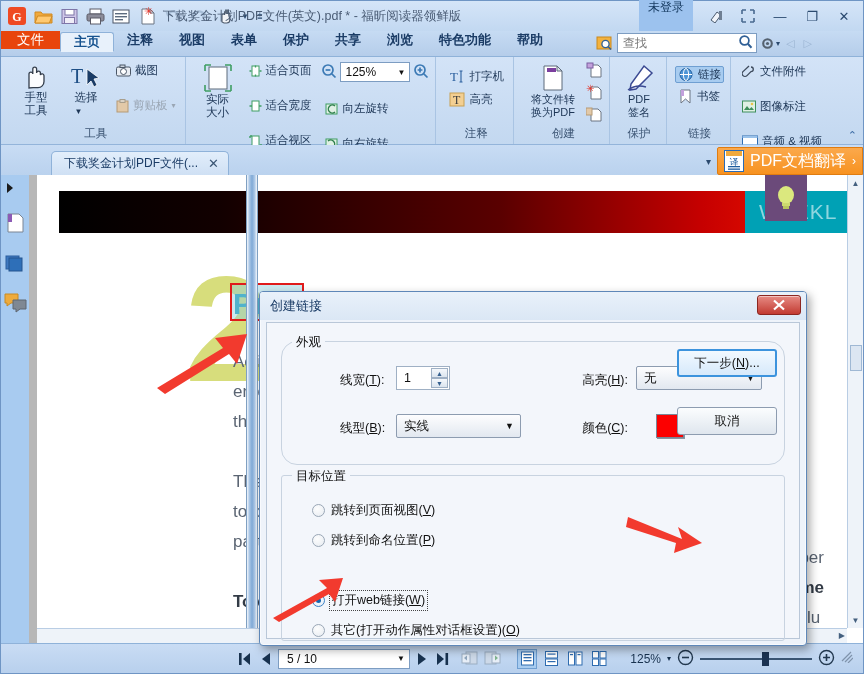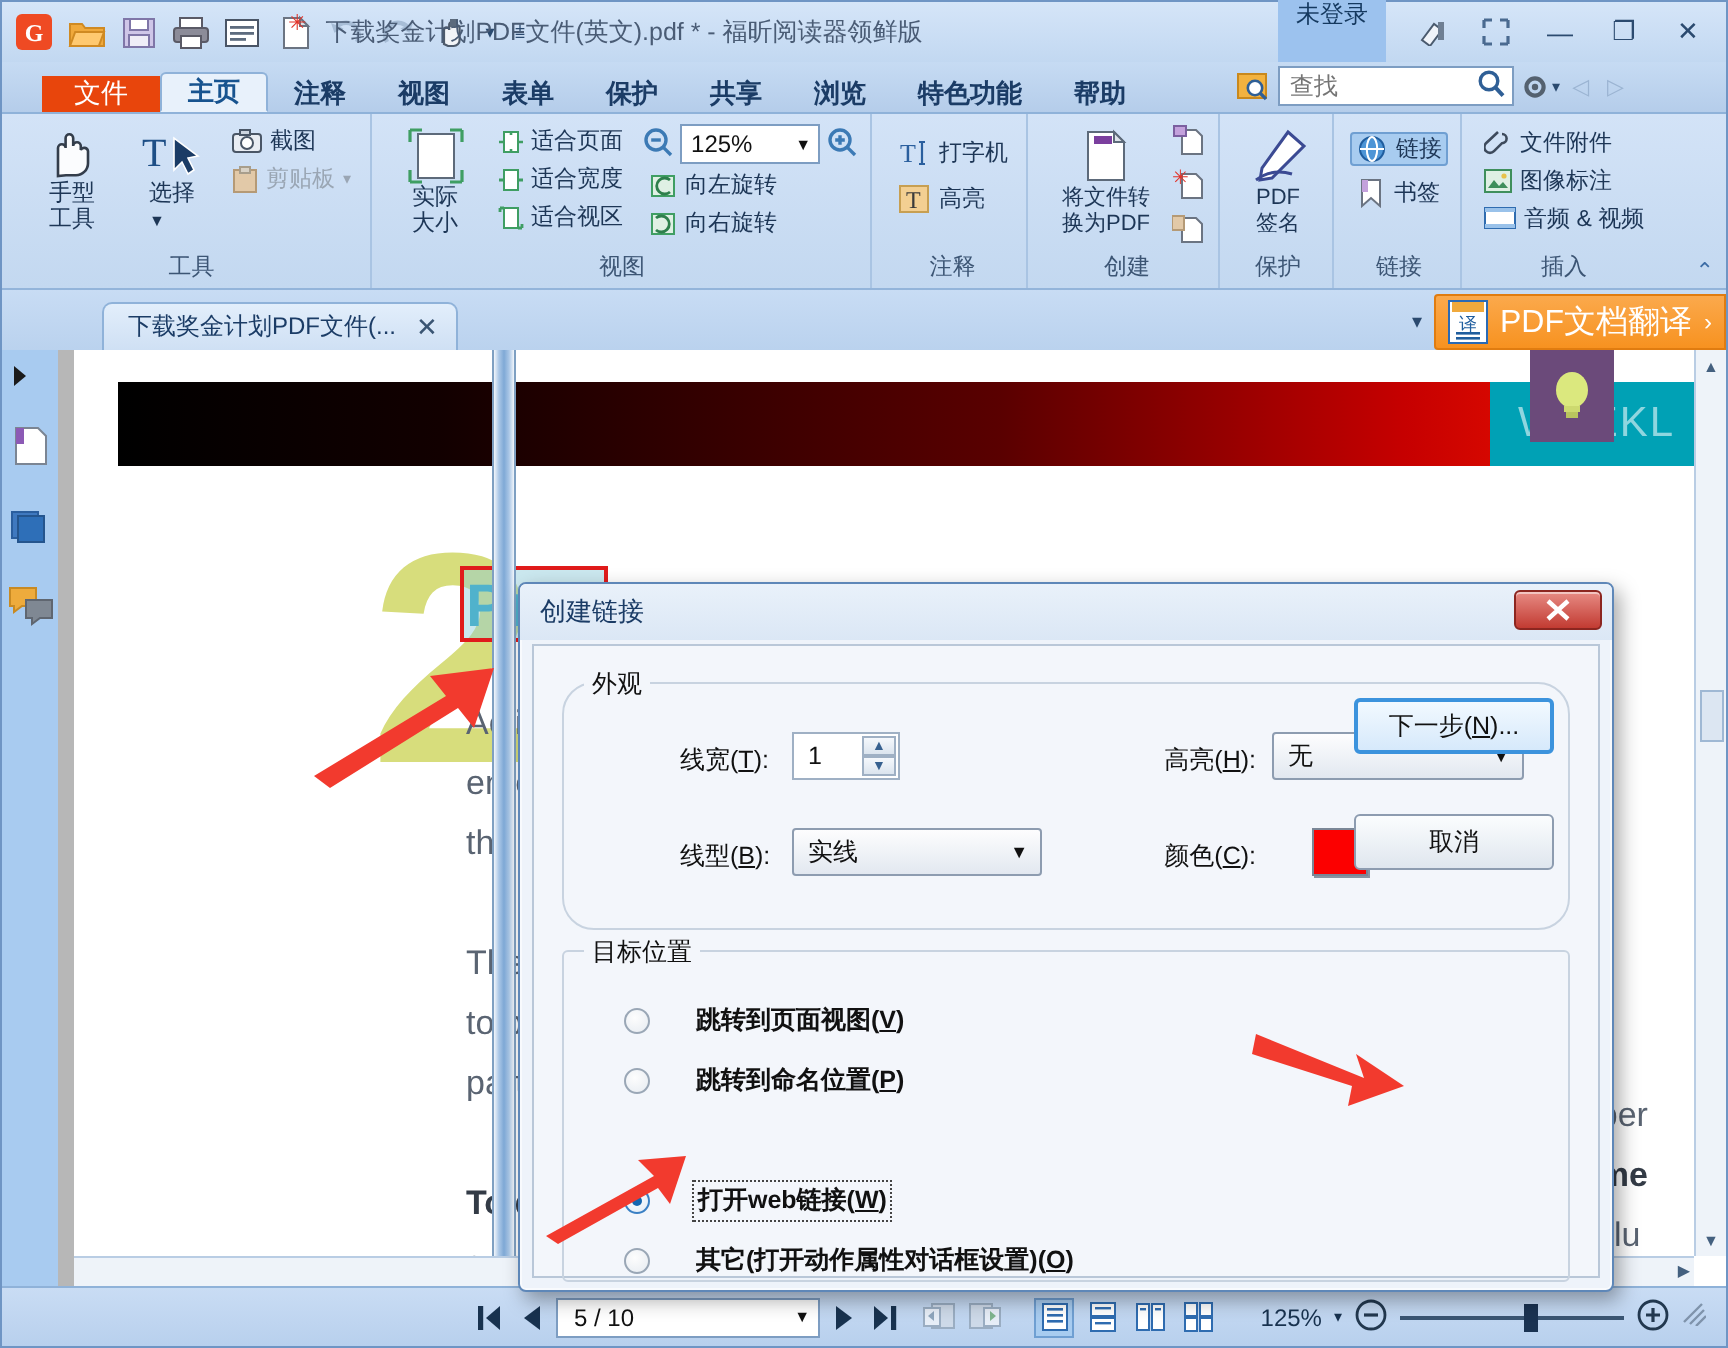--- a/index.html
+++ b/index.html
@@ -37,44 +37,43 @@
   }
   .titleright{ position:absolute; right:4px; top:0; height:30px; display:flex; align-items:center; gap:2px;}
   .loginbadge{
     background:#9cc2ee; color:#15395f; font-size:12px;
     padding:3px 9px 20px; border-radius:2px; margin-right:6px;
   }
   .winbtn{ width:30px;height:22px;display:flex;align-items:center;justify-content:center;color:#2b4a6f;font-size:13px;}
 
   
   .menustrip{
-    height:26px; display:flex; align-items:flex-end;
+    height:26px; display:flex; align-items:flex-start;
     background:linear-gradient(#c6dbf3,#b5cdea);
     border-bottom:1px solid #8fb2d9;
     position:relative;
-    padding-left:20px;
   }
   .menu-file{
     background:#e8450c; color:#fff; font-size:13.5px;
     padding:0 16px; display:flex;align-items:center; font-weight:normal;
   }
   .menu-item{
     padding:0 13px; display:flex; align-items:center;
     font-size:13px; color:#1b3c66;font-weight:bold;
   }
   .menu-item.active{
     background:#e8f1fb; color:#17538f;
     border:1px solid #8fb2d9; border-bottom:1px solid #e8f1fb;
     border-radius:3px 3px 0 0; margin-top:1px;
   }
   .searchbox-wrap{
     position:absolute; right:48px; top:2px; display:flex; align-items:center; gap:3px;
   }
   .searchinput{
-    width:118px; height:20px; border:1px solid #7d9dc2; background:#fff;
+    width:140px; height:20px; border:1px solid #7d9dc2; background:#fff;
     font-size:12px; color:#7e8b99; padding:0 20px 0 5px; line-height:18px;
   }
   .gear{ display:flex; align-items:center; gap:1px; }
   .navarrow{ color:#9bb4d2; font-size:11px; padding:0 3px;}
 
   
   .ribbon{
     height:88px; display:flex; align-items:stretch;
     background:linear-gradient(#d3e3f7,#c3d8f0);
     border-bottom:1px solid #93b4da;
@@ -82,21 +81,21 @@
   }
   .rgroup{ display:flex; flex-direction:column; position:relative; padding:3px 6px 0; }
   .rgroup + .rgroup{ border-left:1px solid #a9c4e3; }
   .rgroup-body{ flex:1; display:flex; align-items:flex-start; gap:4px; }
   .rgroup-title{ text-align:center; font-size:11.5px; color:#3c5574; padding-bottom:3px;}
   .bigbtn{
     display:flex;flex-direction:column;align-items:center;justify-content:flex-start;
     width:46px; padding-top:3px; font-size:11.5px; color:#1d3656; line-height:13px;
   }
   .bigbtn .lbl{ }
-  .smallrow{ display:flex; flex-direction:column; gap:2px; padding-top:2px;}
+  .smallrow{ display:flex; flex-direction:column; gap:18px; padding-top:2px;}
   .smallbtn{
     display:flex; align-items:center; gap:4px; font-size:11.5px; color:#1d3656;
     padding:1px 3px; border-radius:2px; white-space:nowrap;
   }
   .smallbtn.disabled{ color:#9aa6b4; }
   .smallbtn.sel{ background:#a8ccf0; border:1px solid #6f9fd2; padding:0 2px;}
   .zoomrow{ display:flex; align-items:center; gap:3px; }
   .zoomcombo{
     width:70px;height:20px;border:1px solid #7d9dc2;background:#fff;
     display:flex;align-items:center;justify-content:space-between;
@@ -269,21 +268,21 @@
     padding:0 6px 0 7px; font-size:12.5px; color:#111; height:24px;
   }
   .combo .car{ font-size:9px; color:#111; }
   #combo-style{ left:114px; top:72px; width:125px; }
   #combo-high{ right:22px; top:24px; width:126px; }
   .colorswatch{
     position:absolute; right:100px; top:72px; width:28px; height:24px;
     background:#fc0000; border:1px solid #7a8696;
     box-shadow:1px 1px 0 #8a93a0;
   }
-  .radio-row{ position:absolute; display:flex; align-items:center; gap:23px; font-size:12.5px;font-weight:bold; }
+  .radio-row{ position:absolute; display:flex; align-items:center; gap:6px; font-size:12.5px; }
   .radio{
     width:13px;height:13px;border-radius:50%;
     background:radial-gradient(circle at 40% 35%, #fdfdfd, #e6ebf1);
     border:1px solid #9aa7b6; flex:0 0 13px; position:relative;
   }
   .radio.on{ border-color:#3a80c4; background:radial-gradient(circle at 40% 35%, #ffffff, #dfeaf6); }
   .radio.on::after{
     content:""; position:absolute; left:3px; top:3px; width:5px;height:5px;
     border-radius:50%; background:#1466b0;
   }

